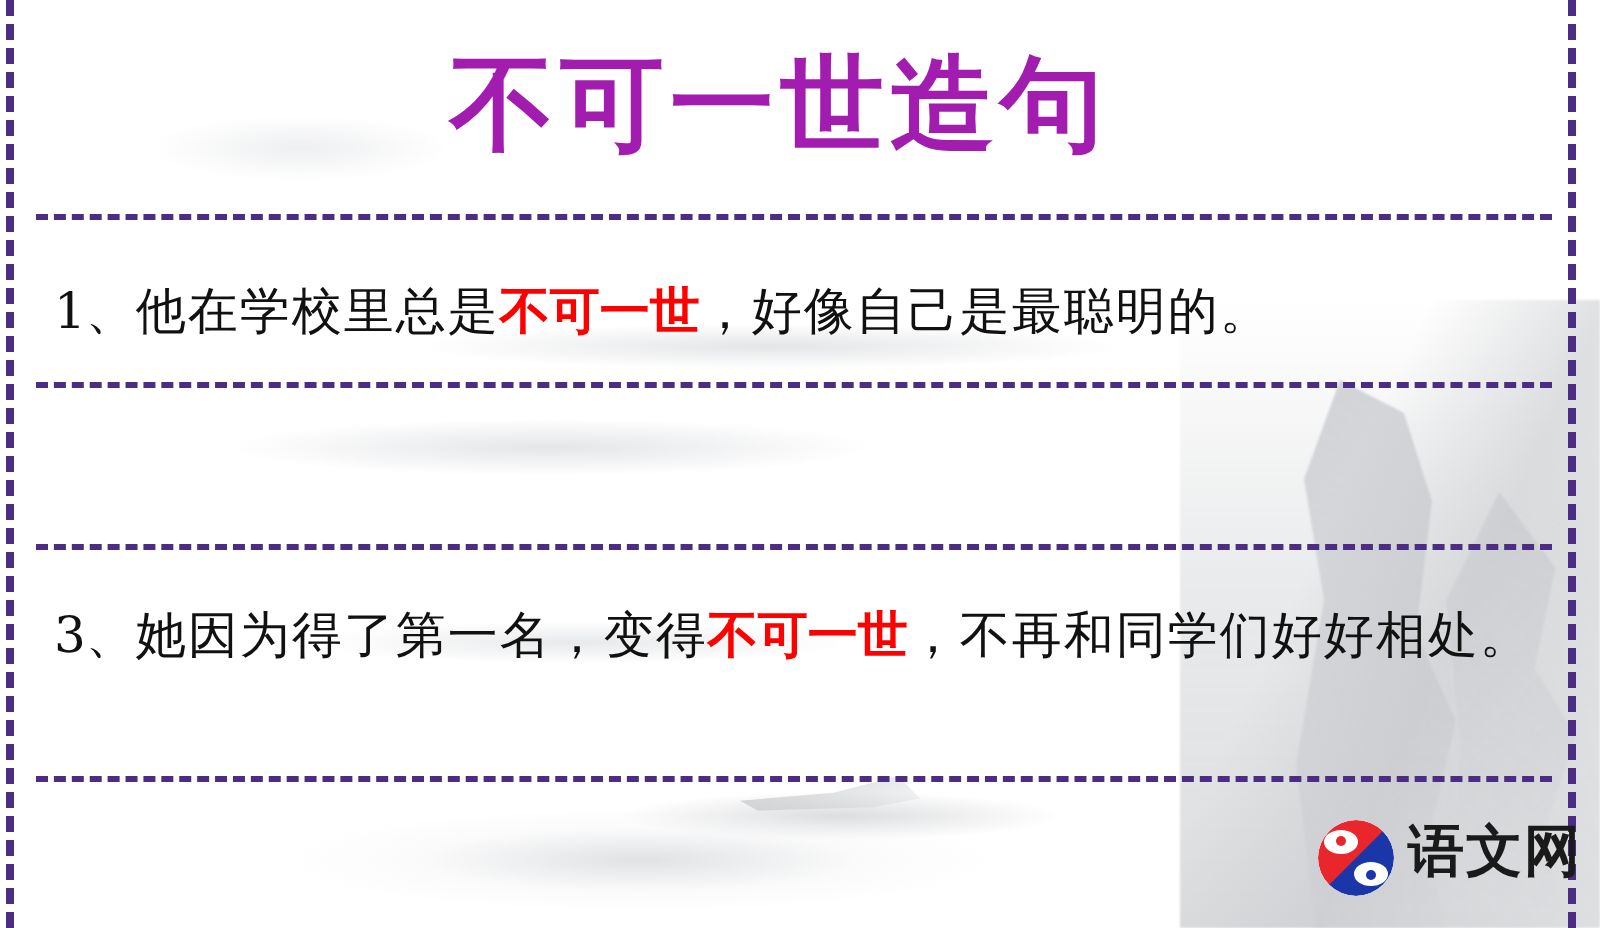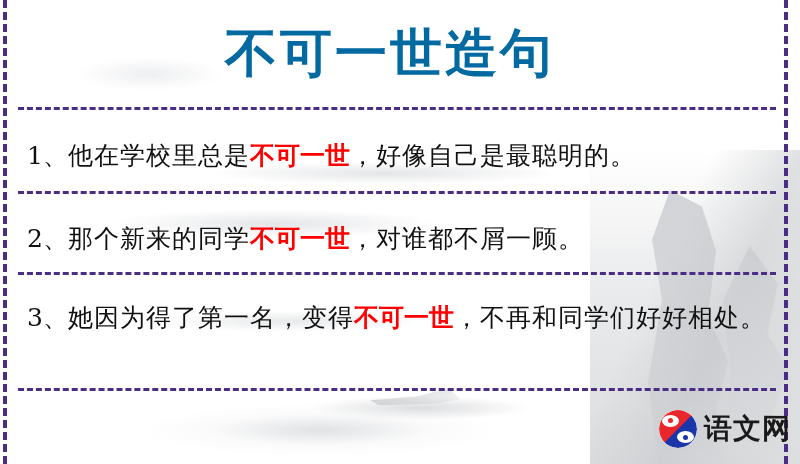--- a/index.html
+++ b/index.html
@@ -134,21 +134,21 @@
   #title {
     position: absolute;
     left: 0;
     top: 22px;
     width: 780px;
     text-align: center;
     font-family: "DejaVu Serif", "Liberation Serif", serif;
     font-size: 52px;
     font-weight: bold;
     letter-spacing: 3px;
-    color: #0369a1;
+    color: #a21caf;
     line-height: 1.2;
     white-space: nowrap;
   }
 
   
   .sentence {
     position: absolute;
     left: 27px;
     width: 752px;
     font-family: "DejaVu Serif", "Liberation Serif", serif;
@@ -220,21 +220,21 @@
   #logo-mark .dot-b {
     position: absolute;
     right: 9px;
     bottom: 8px;
     width: 5px;
     height: 5px;
     border-radius: 50%;
     background: #1A36A8;
   }
   #logo-text {
-    font-family: Liberation Sans, sans-serif;
+    font-family: Liberation Mono, monospace;
     font-size: 28px;
     font-weight: bold;
     color: #1A1A1A;
     letter-spacing: 1px;
     line-height: 1;
   }
 </style>
 </head>
 <body>
 
@@ -253,23 +253,20 @@
   <div id="title">不可一世造句</div>
 
   <div class="dash-h" style="top:107px;"></div>
 
   <div class="sentence" style="top:134px;">
     <span class="num">1、</span><span>他在学校里总是</span><span class="kw">不可一世</span><span>，好像自己是最聪明的。</span>
   </div>
 
   <div class="dash-h" style="top:191px;"></div>
 
-  <div class="sentence" style="top:217px;">
-    <span class="num">2、</span><span>那个新来的同学</span><span class="kw">不可一世</span><span>，对谁都不屑一顾。</span>
-  </div>
 
   <div class="dash-h" style="top:272px;"></div>
 
   <div class="sentence" style="top:296px;">
     <span class="num">3、</span><span>她因为得了第一名，变得</span><span class="kw">不可一世</span><span>，不再和同学们好好相处。</span>
   </div>
 
   <div class="dash-h" style="top:388px;"></div>
 
   <div id="logo">

